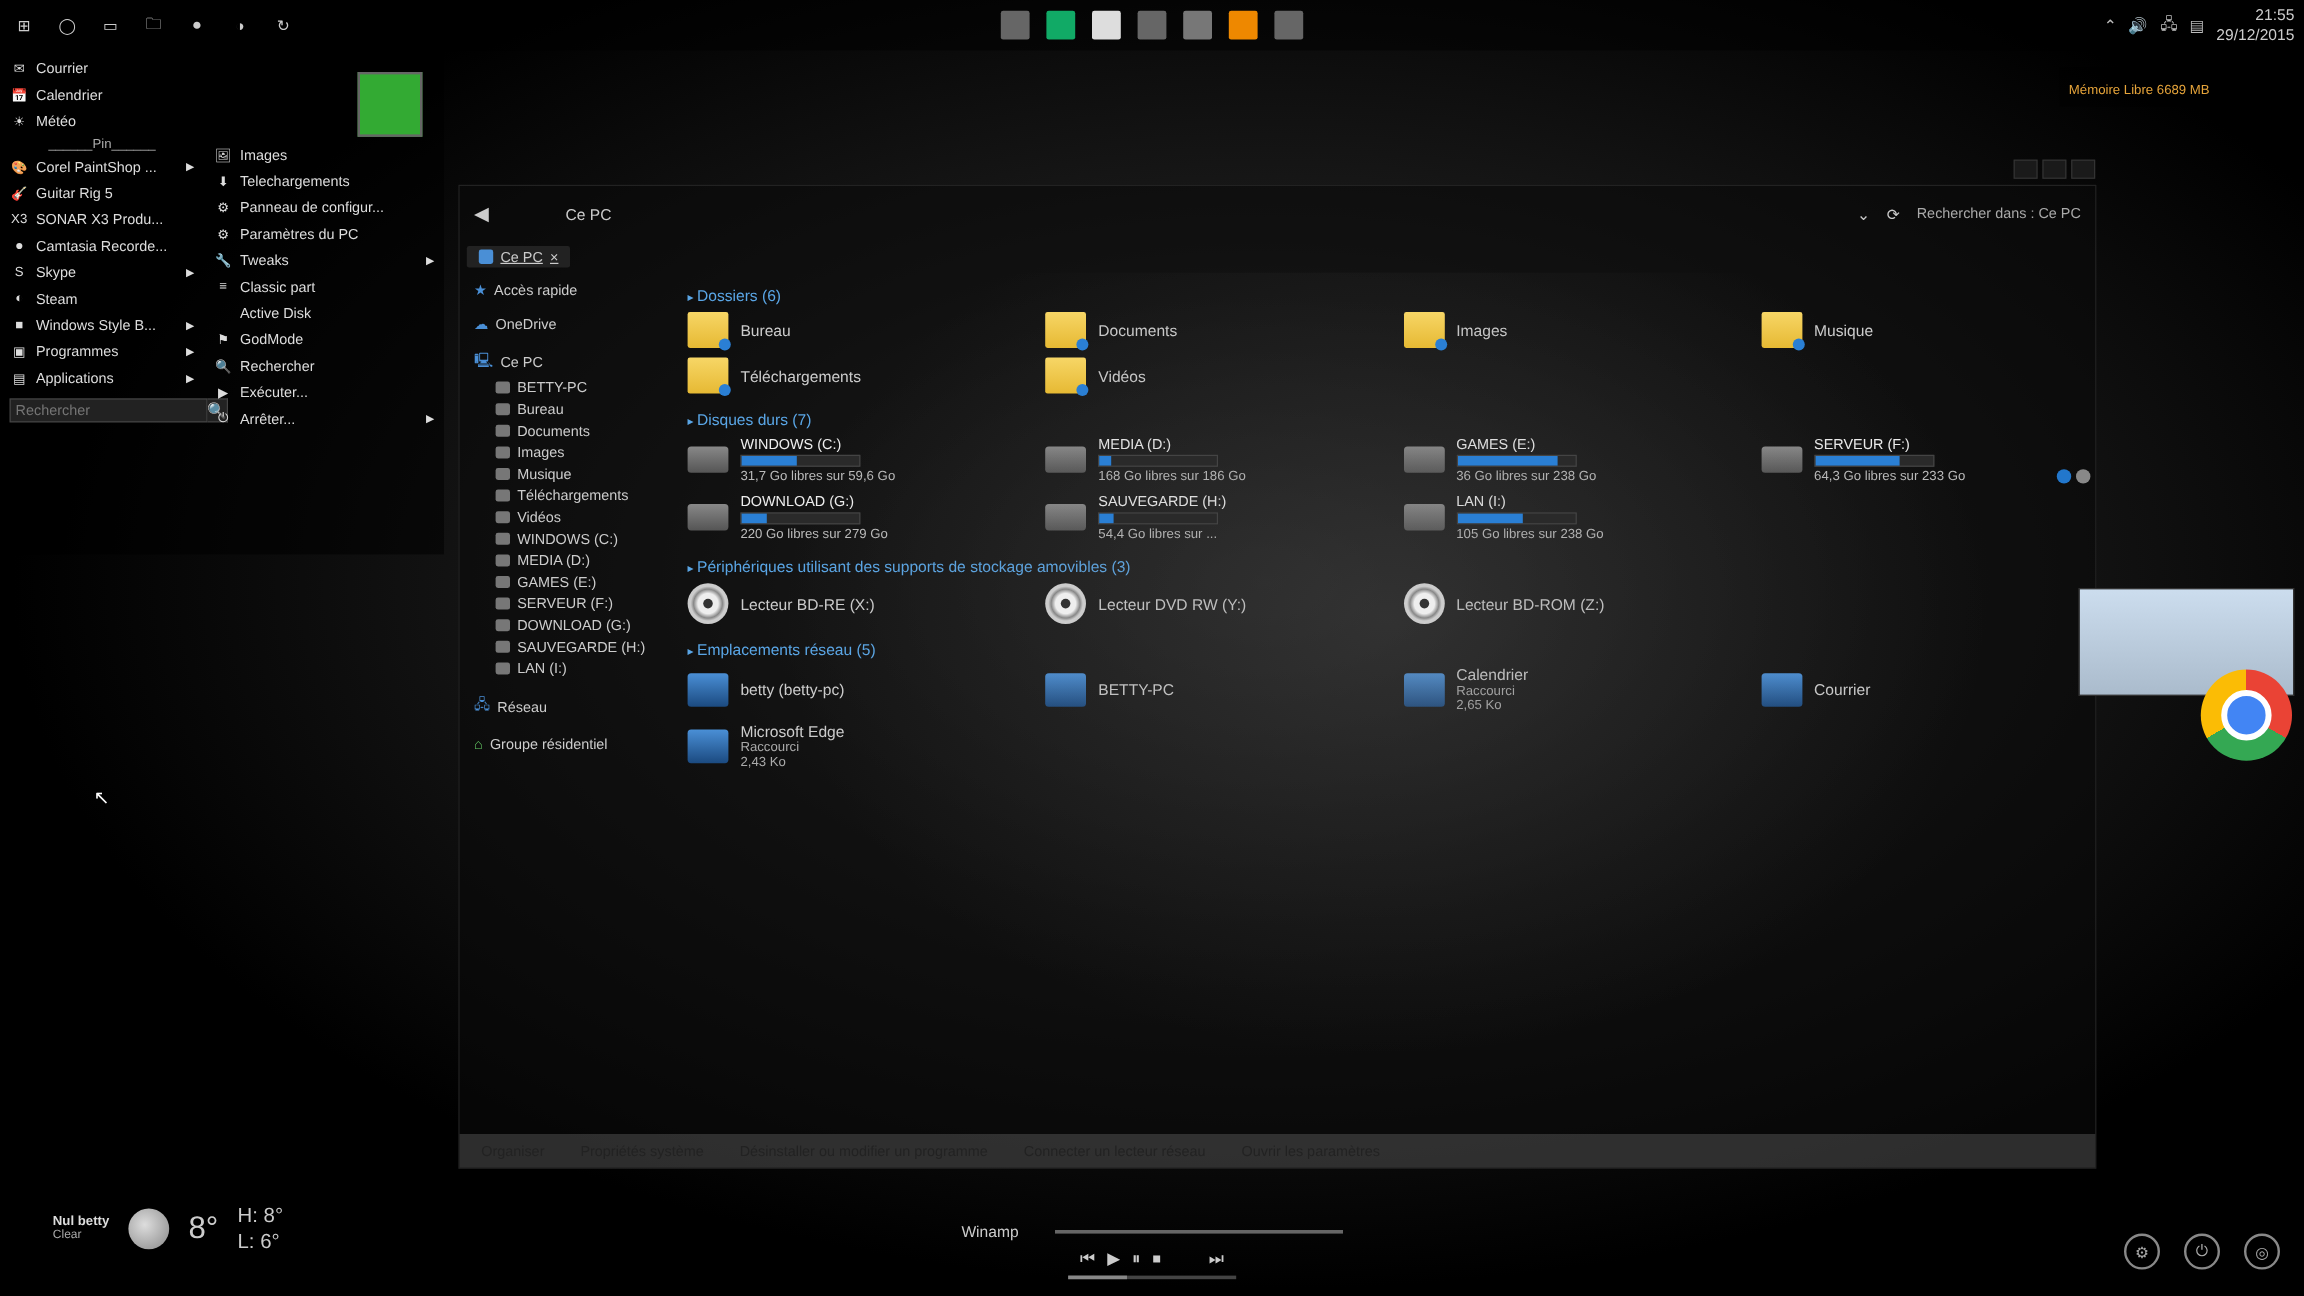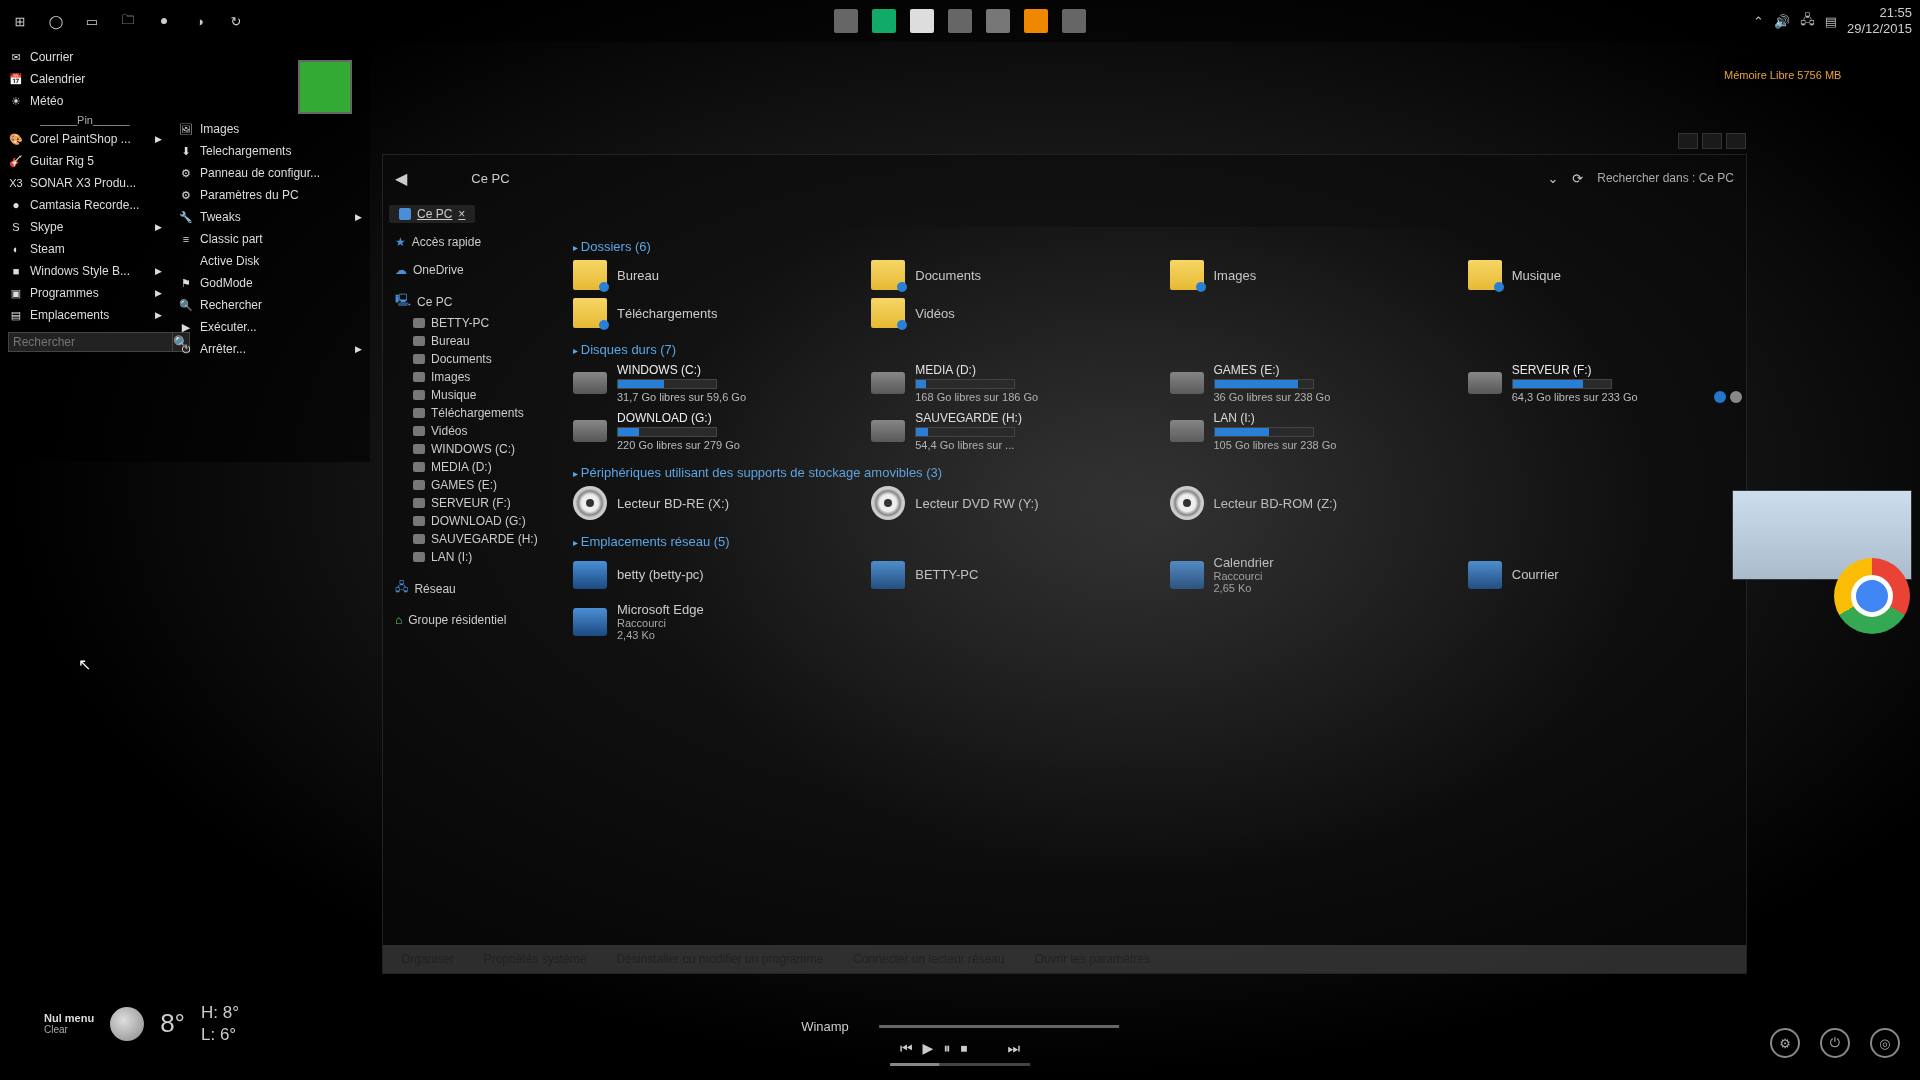--- a/index.html
+++ b/index.html
@@ -184,21 +184,21 @@
         <span>Windows Style B...</span>
         <span class="sm-arrow">▶</span>
       </div>
       <div class="sm-item">
         <span class="sm-icon">▣</span>
         <span>Programmes</span>
         <span class="sm-arrow">▶</span>
       </div>
       <div class="sm-item">
         <span class="sm-icon">▤</span>
-        <span>Emplacements</span>
+        <span>Applications</span>
         <span class="sm-arrow">▶</span>
       </div>
       <div class="sm-search">
         <input placeholder="Rechercher" style="">
         <div class="go">🔍</div>
       </div>
     </div>
   <div class="start-right" id="sm-right">
       <div style="height: 72px;"></div>
       <div class="sm-item">
@@ -518,31 +518,31 @@
   <div class="exp-status" id="exp-status">
       <span>Organiser</span>
       <span>Propriétés système</span>
       <span>Désinstaller ou modifier un programme</span>
       <span>Connecter un lecteur réseau</span>
       <span>Ouvrir les paramètres</span>
     </div>
 </div>
 
 <div class="sysmon">
-  <div style="margin-top:6px;color:#e6a43a">Mémoire Libre   5756 MB</div>
+  <div style="margin-top:6px;color:#e6a43a">Mémoire Libre   6689 MB</div>
 </div>
 
 <div class="chrome-widget">
   <div class="chrome-thumb"></div>
   <div class="chrome-ico"></div>
 </div>
 
 <div class="weather">
   <div>
-    <div class="loc">Nul menu</div>
+    <div class="loc">Nul betty</div>
     <div class="cond">Clear</div>
   </div>
   <div class="moon"></div>
   <div class="big">8°</div>
   <div style="font-size:17px;line-height:1.3">
     <div><span>H:</span> <span>8°</span></div>
     <div><span>L:</span> <span>6°</span></div>
   </div>
 </div>
 

